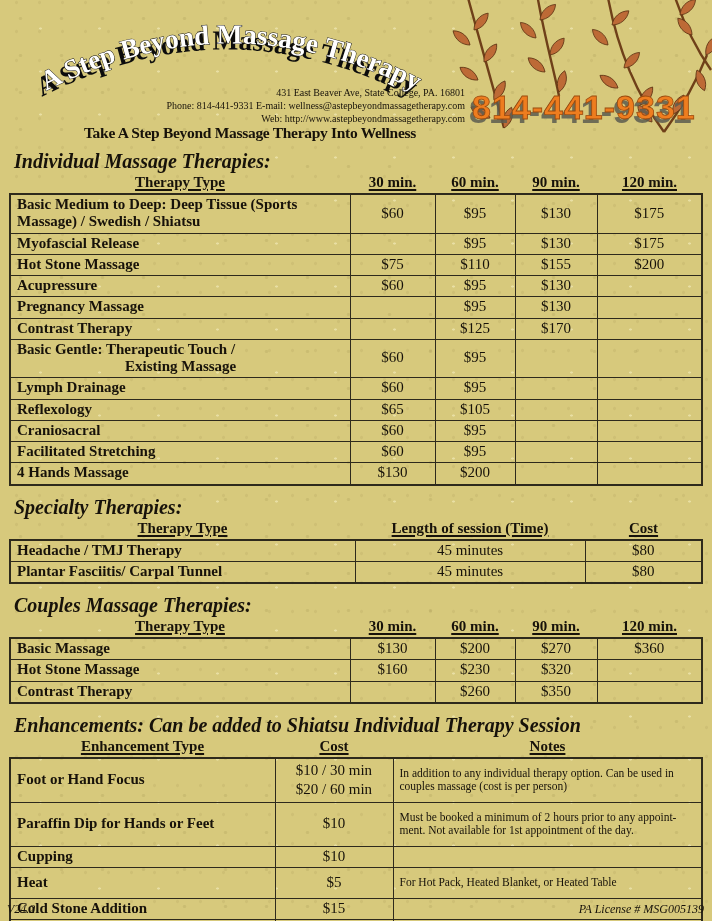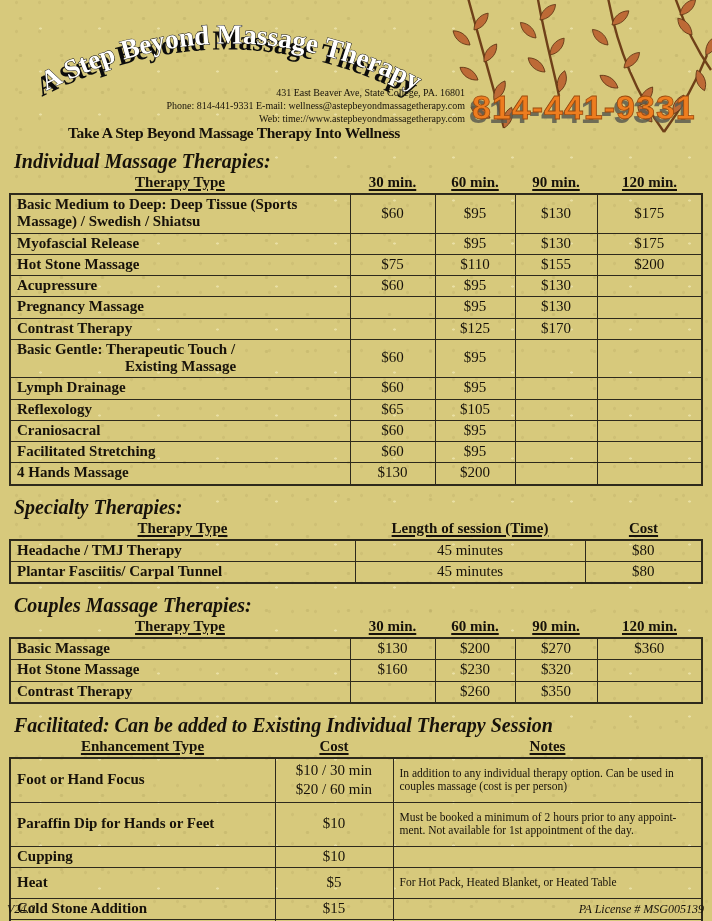--- a/index.html
+++ b/index.html
@@ -17,21 +17,21 @@
   }
   .header{position:relative;height:146px;}
   .leaves{position:absolute;top:0;right:0;}
   .logo{position:absolute;left:26px;top:2px;}
   .logo text{font-family:"Liberation Serif",serif;font-weight:bold;font-size:32px;}
   .logo .logo-shadow{fill:#0c0c0c;transform:translate(-5px,7px);}
   .logo .logo-main{fill:#ffffff;stroke:#0c0c0c;stroke-width:1.1;paint-order:stroke;}
   .addr{position:absolute;left:0;width:465px;text-align:right;font-size:10px;line-height:1.0;}
   .addr1{top:88px;} .addr2{top:101px;} .addr3{top:114px;}
   .tagline{position:absolute;left:0;top:124px;width:468px;text-align:center;
-    font-weight:bold;font-size:15.5px;letter-spacing:-0.3px;}
+    font-weight:bold;font-size:15.5px;letter-spacing:-0.3px;padding-left:16px;}
   .bigphone{
     position:absolute;left:424px;top:88px;
     font-family:"Liberation Sans",sans-serif;font-weight:bold;font-size:34px;
     color:#ee7d1f;letter-spacing:1px;
     text-shadow:-3px 4px 0 rgba(92,92,80,.85);
     margin-left:48px;
     -webkit-text-stroke:0.8px #9a4a0e;
   }
   .sec-title{font-style:italic;font-weight:bold;font-size:20px;margin:10px 0 0 14px;}
   .sec-title.first{margin-top:4px;}
@@ -94,21 +94,21 @@
   <div class="header">
     <svg class="logo" width="410" height="118" viewBox="-20 -5 480 125">
       <defs>
           <path id="arc" d="M -18 104 Q 220 -30 458 104" fill="none"></path>
         </defs>
       <text class="logo-shadow"><textPath href="#arc" startOffset="50%" text-anchor="middle">A Step Beyond Massage Therapy</textPath></text>
       <text class="logo-main"><textPath href="#arc" startOffset="50%" text-anchor="middle">A Step Beyond Massage Therapy</textPath></text>
     </svg>
     <div class="addr addr1">431 East Beaver Ave, State College, PA. 16801</div>
     <div class="addr addr2">Phone: 814-441-9331 E-mail: wellness@astepbeyondmassagetherapy.com</div>
-    <div class="addr addr3">Web: time://www.astepbeyondmassagetherapy.com</div>
+    <div class="addr addr3">Web: http://www.astepbeyondmassagetherapy.com</div>
     <div class="tagline">Take A Step Beyond Massage Therapy Into Wellness</div>
     <div class="bigphone">814-441-9331</div>
   </div>
 
   <div class="sec-title first">Individual Massage Therapies:</div>
   <table class="price-table">
     <colgroup>
         <col style="width:340px">
         <col style="width:85px">
         <col style="width:80px">
@@ -276,21 +276,21 @@
       <tr>
         <td class="name">Contrast Therapy</td>
         <td class="price"></td>
         <td class="price">$260</td>
         <td class="price">$350</td>
         <td class="price"></td>
       </tr>
     </tbody>
   </table>
 
-  <div class="sec-title">Facilitated: Can be added to Existing Individual Therapy Session</div>
+  <div class="sec-title">Enhancements: Can be added to Shiatsu Individual Therapy Session</div>
   <table class="price-table">
     <colgroup>
         <col style="width:265px">
         <col style="width:118px">
         <col style="width:309px">
       </colgroup>
     <thead>
       <tr>
         <th>Enhancement Type</th>
         <th>Cost</th>

